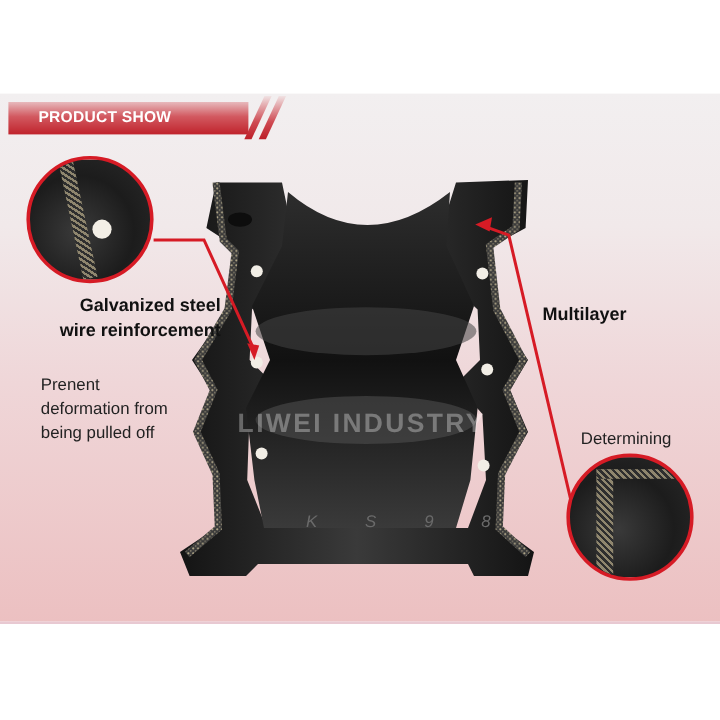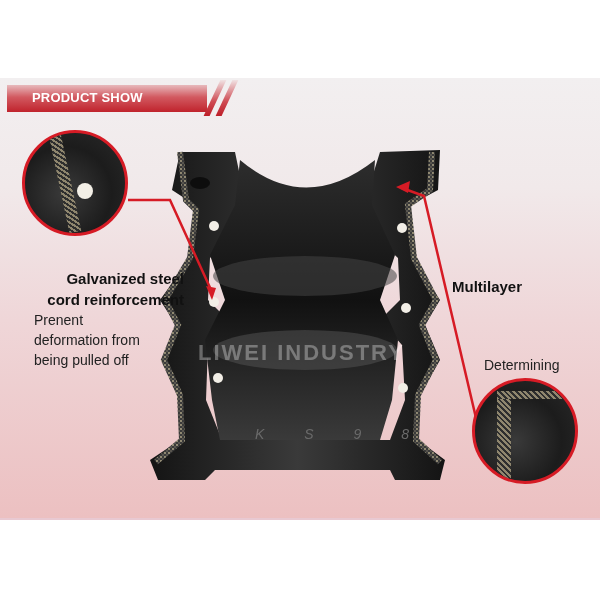--- a/index.html
+++ b/index.html
@@ -5,21 +5,21 @@
   html,body{margin:0;padding:0;}
   body{width:600px;height:600px;position:relative;overflow:hidden;background:#ffffff;font-family:"Liberation Sans",sans-serif;}
   .panel{position:absolute;left:0;top:78px;width:600px;height:440px;
     background:linear-gradient(180deg,#f2eff0 0%,#f1e9ea 25%,#efd6d8 55%,#ecc0c1 100%);}
   .bottom-line{position:absolute;left:0;top:518px;width:600px;height:2px;background:#e8c9d2;}
   .banner{position:absolute;left:7px;top:85px;width:200px;height:27px;
     background:linear-gradient(180deg,#e7b9bc 0%,#d25960 45%,#c0232c 100%);}
   .banner-label{position:absolute;left:32px;top:90px;color:#ffffff;font-weight:bold;font-size:13px;letter-spacing:0.2px;}
   .stripe{position:absolute;top:80px;width:6px;height:36px;transform:skewX(-25deg);
     background:linear-gradient(180deg,#f0e2e3 0%,#cf4b53 60%,#bd1e28 100%);}
-  .callout-title{position:absolute;font-weight:bold;color:#111;font-size:15px;line-height:21px;margin-top:24px;}
+  .callout-title{position:absolute;font-weight:bold;color:#111;font-size:15px;line-height:21px;}
   .callout-desc{position:absolute;color:#222;font-size:14px;line-height:20px;}
   .zoom-circle{position:absolute;border:3px solid #d61b25;border-radius:50%;overflow:hidden;
     background:radial-gradient(circle at 40% 60%,#3a3a3a 0%,#1c1c1c 55%,#2b2b2b 100%);}
   .watermark{position:absolute;left:198px;top:340px;color:rgba(255,255,255,0.32);font-weight:bold;font-size:22px;letter-spacing:2px;}
   .marks{position:absolute;left:255px;top:426px;color:#6a6a6a;font-size:14px;letter-spacing:18px;font-style:italic;}
   svg{position:absolute;left:0;top:0;}
 </style>
 </head>
 <body>
 
@@ -81,21 +81,21 @@
 <div class="zoom-circle" style="left:472px;top:378px;width:100px;height:100px;">
   <div style="position:absolute;left:22px;top:10px;width:14px;height:90px;background:repeating-linear-gradient(45deg,#8f866e 0 2px,#2e2e2e 2px 4px);"></div>
   <div style="position:absolute;left:22px;top:10px;width:70px;height:8px;background:repeating-linear-gradient(45deg,#8f866e 0 2px,#2e2e2e 2px 4px);"></div>
 </div>
 
 <span class="watermark">LIWEI INDUSTRY</span>
 <span class="marks">K S 9 8</span>
 
 <div class="callout-title" style="left:26px;top:244px;text-align:right;width:158px;">
   <div>Galvanized steel</div>
-  <div>cord reinforcement</div>
+  <div>wire reinforcement</div>
 </div>
 <div class="callout-desc" style="left:34px;top:310px;">
   <div>Prenent</div>
   <div>deformation from</div>
   <div>being pulled off</div>
 </div>
 
 <div class="callout-title" style="left:452px;top:252px;text-align:left;width:134px;">
   <div>Multilayer</div>
 </div>

